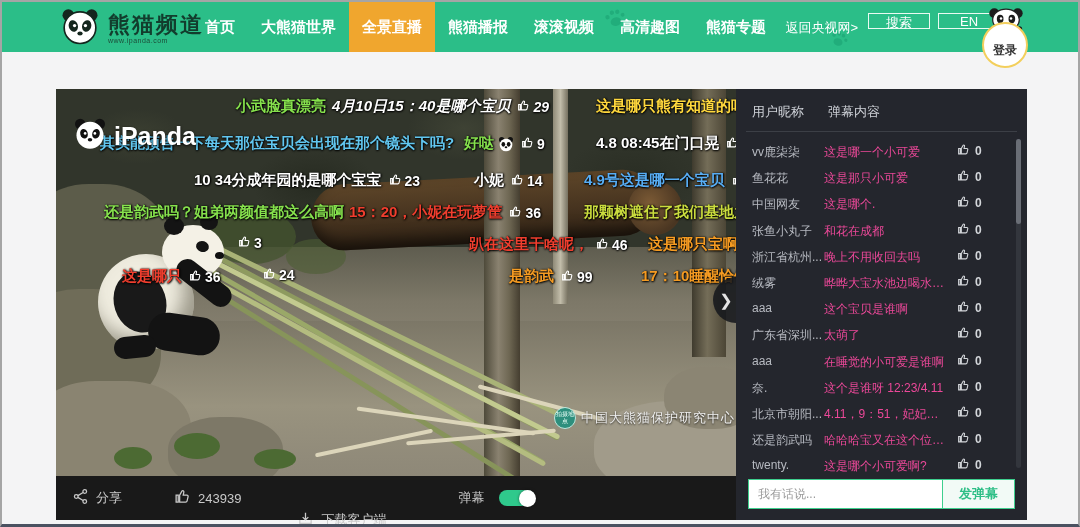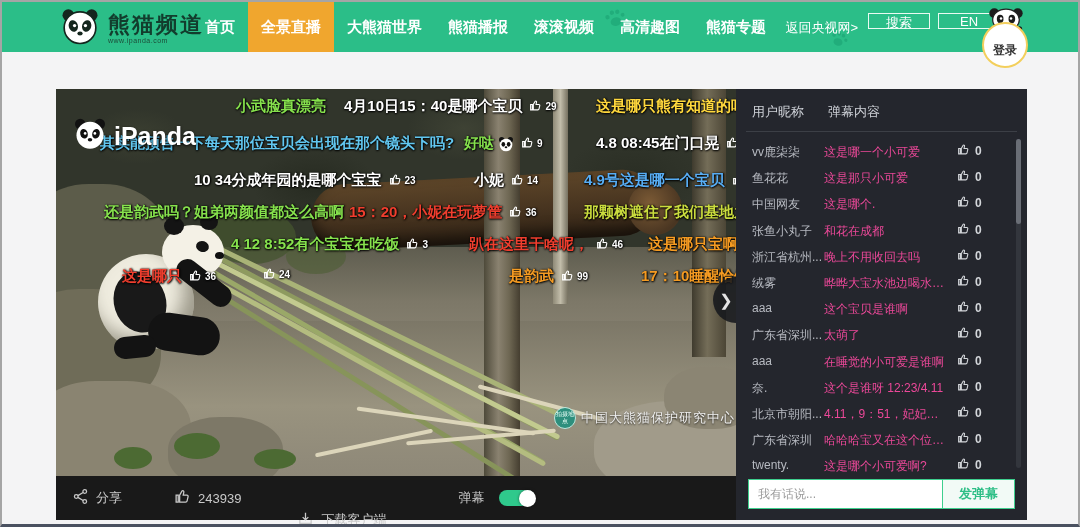--- a/index.html
+++ b/index.html
@@ -84,21 +84,21 @@
                  color:#fff; font-size:25px; font-weight:bold; text-shadow:0 1px 3px rgba(0,0,0,.8); }
   .watermark { position:absolute; left:498px; top:318px; display:flex; align-items:center; gap:5px; z-index:3; }
   .wm-badge { width:22px; height:22px; border-radius:50%; background:#2e8f7d; border:1px solid #bfe8dd; color:#eafff7;
               font-size:6px; line-height:7px; display:flex; align-items:center; justify-content:center; text-align:center;
               padding:1px; word-break:break-all; }
   .wm-text { color:#f0f0f0; font-size:13px; text-shadow:0 1px 2px rgba(0,0,0,.8); letter-spacing:1px; }
 
   #danmaku-layer { position:absolute; inset:0 0 44px 0; z-index:2; overflow:hidden; }
   .dm { position:absolute; white-space:nowrap; font-size:15px; font-weight:bold;
         text-shadow:0 1px 2px #000, 1px 0 2px #000; display:flex; align-items:center; }
-  .dm-c { color:#fff; margin-left:7px; display:inline-flex; align-items:center; gap:3px; font-size:10px; }
+  .dm-c { color:#fff; margin-left:7px; display:inline-flex; align-items:center; gap:3px; font-size:14px; }
   .dm-emoji { margin-left:4px; display:inline-flex; }
 
   .panel-collapse { position:absolute; right:-23px; top:188px; width:46px; height:46px; border-radius:50%;
         background:rgba(22,24,28,.88); border:none; color:#e4e4e4; font-size:16px; cursor:pointer; z-index:3;
         display:flex; align-items:center; justify-content:center; padding-right:20px; }
 
   .controls { position:absolute; left:0; bottom:0; width:680px; height:44px; background:#191919;
               display:flex; align-items:center; color:#c9c9c9; font-size:13px; }
   .ctrl { display:flex; align-items:center; gap:7px; cursor:pointer; }
   .ctrl svg { stroke:#c9c9c9; }
@@ -153,22 +153,22 @@
         </svg>
       </span>
       <div>
         <div class="brand-title">熊猫频道</div>
         <div class="brand-url">www.ipanda.com</div>
       </div>
     </div>
 
     <nav class="nav-items" id="nav-items">
         <a class="nav-item">首页</a>
+        <a class="nav-item">大熊猫世界</a>
         <a class="nav-item active">全景直播</a>
-        <a class="nav-item">大熊猫世界</a>
         <a class="nav-item">熊猫播报</a>
         <a class="nav-item">滚滚视频</a>
         <a class="nav-item">高清趣图</a>
         <a class="nav-item">熊猫专题</a>
       </nav>
 
     <span class="paw" style="left:600px; top:3px;">
       <svg width="26" height="26" viewBox="0 0 24 24" fill="#16996c" style="transform:rotate(-15deg)">
         <ellipse cx="12" cy="15.5" rx="5" ry="4"></ellipse>
           <circle cx="5.5" cy="9.5" r="2"></circle>
@@ -275,21 +275,21 @@
 
       <div class="watermark" style="position:absolute;">
         <span class="wm-badge">拍摄地点</span>
         <span class="wm-text">中国大熊猫保护研究中心</span>
       </div>
 
       <div id="danmaku-layer">
           <div class="dm" style="left: 180px; top: 8px; color: rgb(134, 225, 77);">
             <span>小武脸真漂亮</span>
           </div>
-          <div class="dm" style="left: 288px; top: 8px; color: rgb(255, 255, 255);">
+          <div class="dm" style="left: 276px; top: 8px; color: rgb(255, 255, 255); font-style: italic;">
             <span>4月10日15：40是哪个宝贝</span>
             <span class="dm-c"><span><svg width="13" height="13" viewBox="0 0 24 24" fill="none" stroke="currentColor" stroke-width="2">
                   <path d="M3 10h3v10H3zM8 20h8.4c1 0 1.9-.7 2.1-1.7l1.4-6A1.8 1.8 0 0 0 18.2 10H13l.9-4.3c.2-1-.5-1.9-1.5-1.9-.5 0-1 .3-1.3.7L8 10z"></path>
                 </svg></span>29</span>
           </div>
           <div class="dm" style="left: 540px; top: 8px; color: rgb(255, 216, 61);">
             <span>这是哪只熊有知道的吗?</span>
           </div>
           <div class="dm" style="left: 44px; top: 45px; color: rgb(98, 199, 240);">
             <span>其实能预告一下每天那位宝贝会出现在那个镜头下吗?</span>
@@ -340,21 +340,20 @@
           <div class="dm" style="left: 293px; top: 114px; color: rgb(240, 62, 46);">
             <span>15：20，小妮在玩萝筐</span>
             <span class="dm-c"><span><svg width="13" height="13" viewBox="0 0 24 24" fill="none" stroke="currentColor" stroke-width="2">
                   <path d="M3 10h3v10H3zM8 20h8.4c1 0 1.9-.7 2.1-1.7l1.4-6A1.8 1.8 0 0 0 18.2 10H13l.9-4.3c.2-1-.5-1.9-1.5-1.9-.5 0-1 .3-1.3.7L8 10z"></path>
                 </svg></span>36</span>
           </div>
           <div class="dm" style="left: 528px; top: 114px; color: rgb(202, 220, 62);">
             <span>那颗树遮住了我们基地之</span>
           </div>
           <div class="dm" style="left: 175px; top: 146px; color: rgb(134, 225, 77);">
-            <span>4 12 8:52有个宝宝在吃饭</span>
             <span class="dm-c"><span><svg width="13" height="13" viewBox="0 0 24 24" fill="none" stroke="currentColor" stroke-width="2">
                   <path d="M3 10h3v10H3zM8 20h8.4c1 0 1.9-.7 2.1-1.7l1.4-6A1.8 1.8 0 0 0 18.2 10H13l.9-4.3c.2-1-.5-1.9-1.5-1.9-.5 0-1 .3-1.3.7L8 10z"></path>
                 </svg></span>3</span>
           </div>
           <div class="dm" style="left: 413px; top: 146px; color: rgb(240, 62, 46);">
             <span>趴在这里干啥呢，</span>
             <span class="dm-c"><span><svg width="13" height="13" viewBox="0 0 24 24" fill="none" stroke="currentColor" stroke-width="2">
                   <path d="M3 10h3v10H3zM8 20h8.4c1 0 1.9-.7 2.1-1.7l1.4-6A1.8 1.8 0 0 0 18.2 10H13l.9-4.3c.2-1-.5-1.9-1.5-1.9-.5 0-1 .3-1.3.7L8 10z"></path>
                 </svg></span>46</span>
           </div>
@@ -503,21 +502,21 @@
               </svg></span>0</span>
         </div>
         <div class="crow">
           <span class="c-user">北京市朝阳...</span>
           <span class="c-text">4.11，9：51，妃妃宝贝...</span>
           <span class="c-like"><span><svg width="13" height="13" viewBox="0 0 24 24" fill="none" stroke="currentColor" stroke-width="2">
                 <path d="M3 10h3v10H3zM8 20h8.4c1 0 1.9-.7 2.1-1.7l1.4-6A1.8 1.8 0 0 0 18.2 10H13l.9-4.3c.2-1-.5-1.9-1.5-1.9-.5 0-1 .3-1.3.7L8 10z"></path>
               </svg></span>0</span>
         </div>
         <div class="crow">
-          <span class="c-user">广东省深圳</span>
+          <span class="c-user">还是韵武吗</span>
           <span class="c-text">哈哈哈宝又在这个位置...</span>
           <span class="c-like"><span><svg width="13" height="13" viewBox="0 0 24 24" fill="none" stroke="currentColor" stroke-width="2">
                 <path d="M3 10h3v10H3zM8 20h8.4c1 0 1.9-.7 2.1-1.7l1.4-6A1.8 1.8 0 0 0 18.2 10H13l.9-4.3c.2-1-.5-1.9-1.5-1.9-.5 0-1 .3-1.3.7L8 10z"></path>
               </svg></span>0</span>
         </div>
         <div class="crow">
           <span class="c-user">twenty.</span>
           <span class="c-text">这是哪个小可爱啊?</span>
           <span class="c-like"><span><svg width="13" height="13" viewBox="0 0 24 24" fill="none" stroke="currentColor" stroke-width="2">
                 <path d="M3 10h3v10H3zM8 20h8.4c1 0 1.9-.7 2.1-1.7l1.4-6A1.8 1.8 0 0 0 18.2 10H13l.9-4.3c.2-1-.5-1.9-1.5-1.9-.5 0-1 .3-1.3.7L8 10z"></path>

